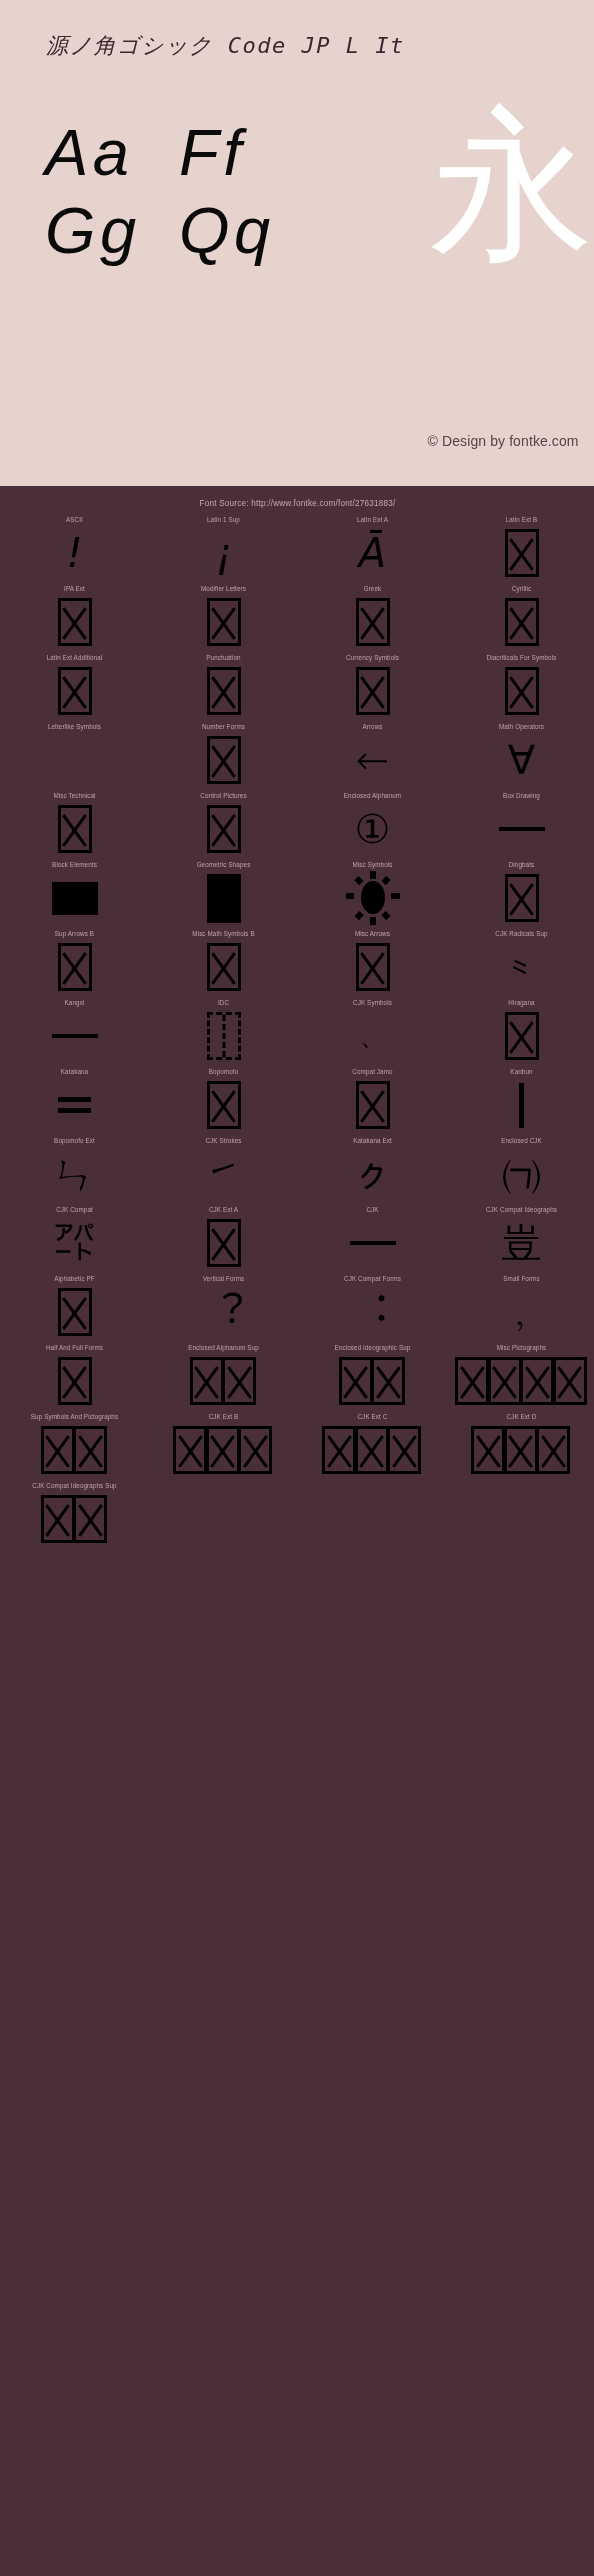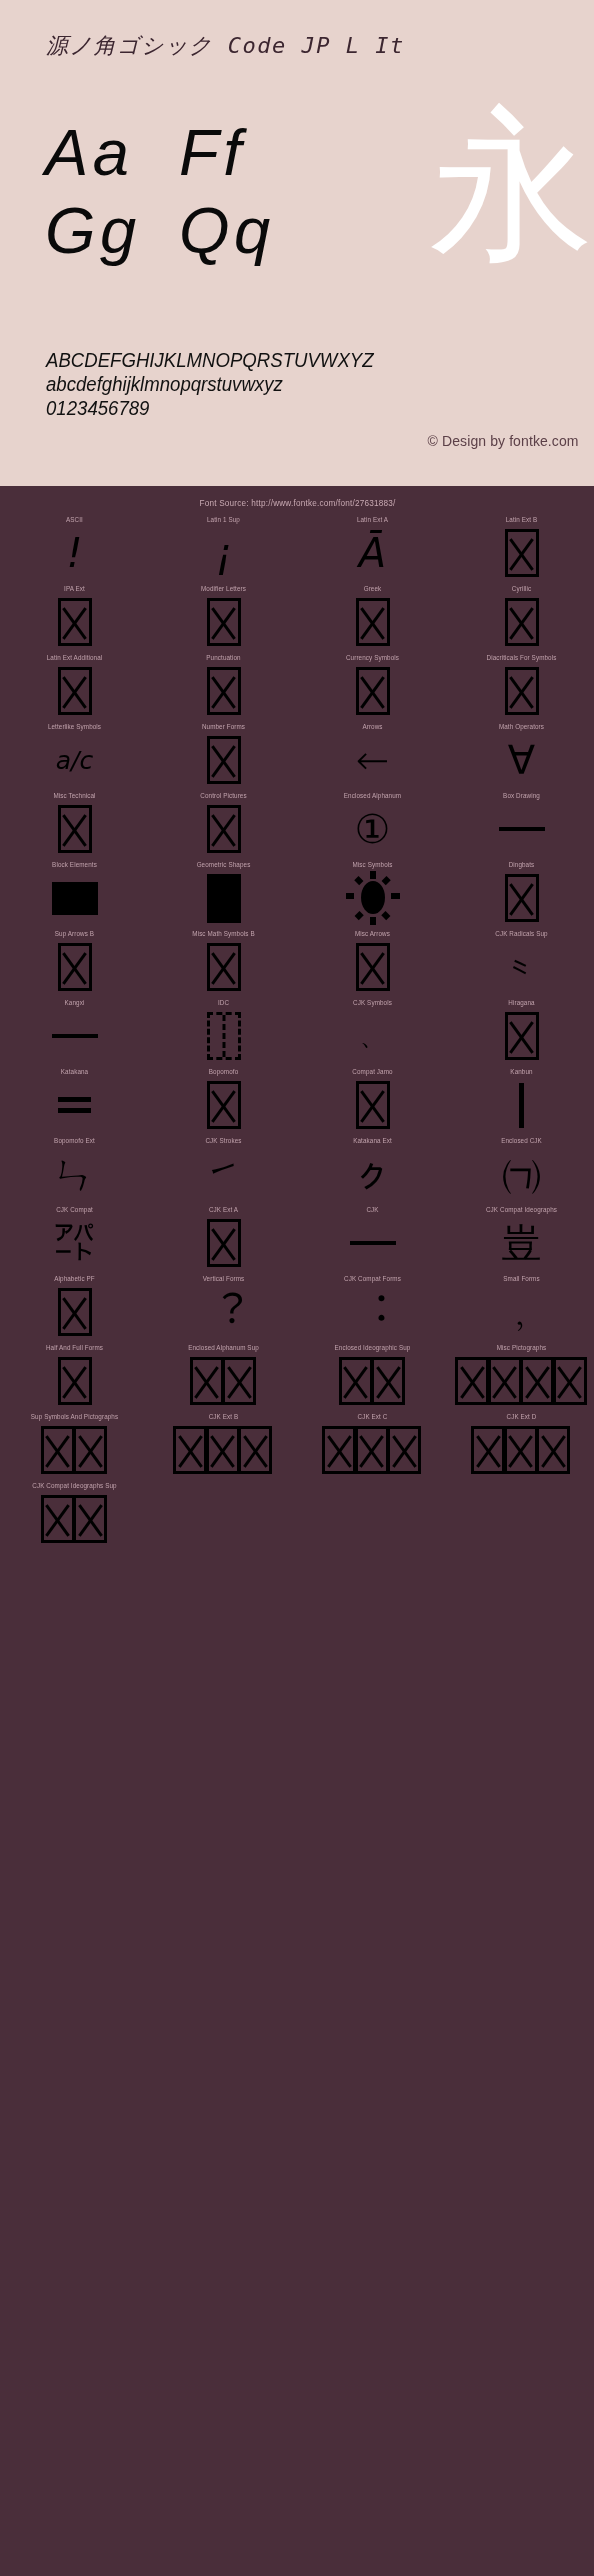--- a/index.html
+++ b/index.html
@@ -219,25 +219,20 @@
   <div class="sample-block">
     <div class="sample-row sample-row-1">
       <span class="sample-pair">Aa</span><span class="sample-pair">Ff</span>
     </div>
     <div class="sample-row sample-row-2">
       <span class="sample-pair">Gg</span><span class="sample-pair">Qq</span>
     </div>
     <div class="kanji-big">永</div>
   </div>
 
-  <div class="alpha-block">
-    <div class="alpha-line">ABCDEFGHIJKLMNOPQRSTUVWXYZ</div>
-    <div class="alpha-line">abcdefghijklmnopqrstuvwxyz</div>
-    <div class="alpha-line">0123456789</div>
-  </div>
 
   <div class="credit">© Design by fontke.com</div>
 </div>
 
 <div class="source-bar">
   <span>Font Source: http://www.fontke.com/font/27631883/</span>
 </div>
 
 <div class="grid" id="glyph-grid">
     <div class="cell">
@@ -301,21 +296,20 @@
       </div>
     </div>
     <div class="cell">
       <div class="cell-label">Diacriticals For Symbols</div>
       <div class="cell-glyph">
         <div class="notdef"></div>
       </div>
     </div>
     <div class="cell">
       <div class="cell-label">Letterlike Symbols</div>
-      <div class="cell-glyph sm ital">a/c</div>
     </div>
     <div class="cell">
       <div class="cell-label">Number Forms</div>
       <div class="cell-glyph">
         <div class="notdef"></div>
       </div>
     </div>
     <div class="cell">
       <div class="cell-label">Arrows</div>
       <div class="cell-glyph lg">←</div>

